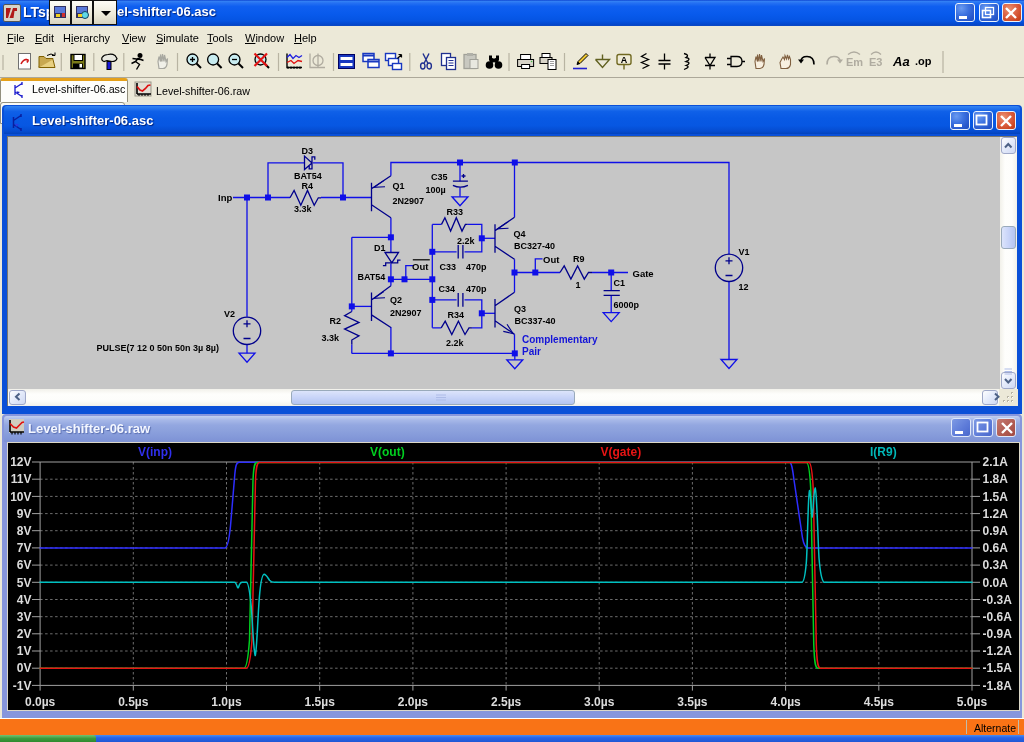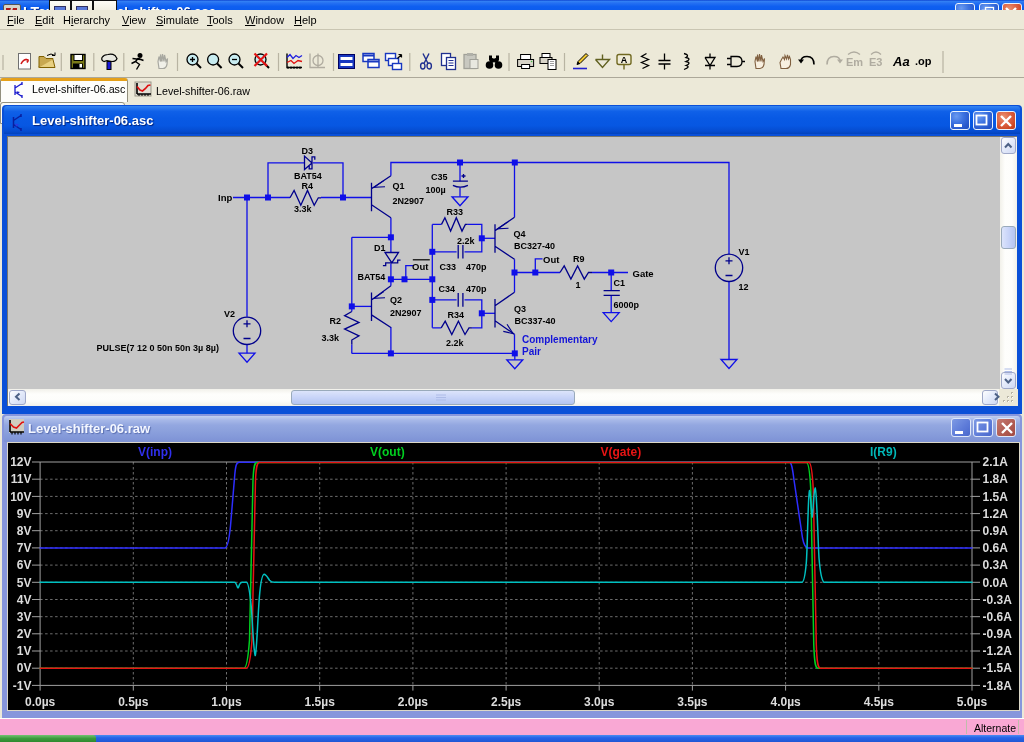--- a/index.html
+++ b/index.html
@@ -15,21 +15,21 @@
 #titletext2 { left:117px; top:4px; color:#fff; font-size:13px; font-weight:bold; text-shadow:1px 1px 1px #00227a; white-space:nowrap; }
 .ovbtn { top:0px; height:25px; width:22px; background:linear-gradient(180deg,#fdfcf6,#ece9d8 60%,#d8d4c0); border:1px solid #111; }
 
 .xpbtn { width:20px; height:19px; border-radius:3px; border:1px solid #eaf3fd; }
 .xpblue { background:radial-gradient(circle at 30% 25%, #6a9af0 0%, #3c72e0 40%, #2858cc 75%, #1e4ec0 100%); }
 .xpred  { background:radial-gradient(circle at 35% 30%, #eb9270 0%, #dd6547 40%, #cc4520 80%, #b83d1c 100%); }
 .xpbluedim { background:linear-gradient(135deg,#7e9ae4 0%,#5c7ad8 60%,#4a68cc 100%); border-color:#dfe8fa; }
 .xpreddim { background:linear-gradient(135deg,#c47a72 0%,#b05a50 60%,#a04a42 100%); border-color:#dfe8fa; }
 
 
-#menubar { left:0; top:10px; width:1024px; height:20px; background:#ece9d8; font-size:11px; color:#000; border-bottom:1px solid #c9c5b2; }
+#menubar { left:0; top:28px; width:1024px; height:20px; background:#ece9d8; font-size:11px; color:#000; border-bottom:1px solid #c9c5b2; }
 #menubar span { position:absolute; top:4px; }
 #menubar u { text-decoration:underline; }
 
 
 #toolbar { left:0; top:46px; width:1024px; height:32px; background:#ece9d8; border-bottom:1px solid #aca899; }
 
 
 #tabbar { left:0; top:78px; width:1024px; height:26px; background:#ece9d8; }
 #tab1 { left:2px; top:0px; width:128px; height:24px; background:#fdfdfb; border:1px solid #928f7e; border-top:3px solid #e5a01a; border-bottom:none; border-radius:3px 3px 0 0; }
 #tab2 { left:131px; top:2px; width:125px; height:22px; background:#fafaf7; border:1px solid #928f7e; border-radius:3px 3px 0 0; }
@@ -49,21 +49,21 @@
 .sthumbh { border:1px solid #9ab; border-radius:3px; background:linear-gradient(180deg,#dce4fb 0%,#c8d4f8 50%,#b4c4f0 100%); }
 
 
 #rawwin { left:2px; top:413.5px; width:1020px; height:304px; background:#8796dc; border-radius:4px 4px 0 0; }
 #rawtitle { left:2px; top:2px; width:1016px; height:26px; border-radius:3px 3px 0 0;
   background:linear-gradient(180deg,#c3d0f0 0%,#a7b8e8 15%,#93a7e0 35%,#8ba0dc 60%,#8297d8 85%,#7e92d4 100%); }
 #rawtitle .wt { position:absolute; left:24px; top:5px; color:#f4f7ff; font-weight:bold; font-size:13px; text-shadow:1px 1px 1px #5a6eb0; }
 #rawclient { left:4.5px; top:28.5px; width:1013px; height:269.4px; background:#000; border:1px solid #dcd8c8; }
 
 
-#statusbar { left:0; top:718px; width:1024px; height:17px; background:#f9a8d4; border-top:1px solid #fff; font-size:10.5px; }
+#statusbar { left:0; top:718px; width:1024px; height:17px; background:#f97316; border-top:1px solid #fff; font-size:10.5px; }
 #taskbar { left:0; top:735px; width:1024px; height:7px; background:linear-gradient(180deg,#4b8df0 0%,#2663e8 40%,#1f57d4 100%); }
 #startbtn { left:0; top:735px; width:96px; height:7px; background:linear-gradient(180deg,#73c371 0%,#3c9a3c 50%,#2f8a2f 100%); border-radius:0 3px 0 0; }
 svg { position:absolute; overflow:visible; }
 svg text { font-family:"Liberation Sans",sans-serif; }
 </style>
 </head>
 <body>
 <div id="stage">
 
   <div id="titlebar" class="abs"></div>

